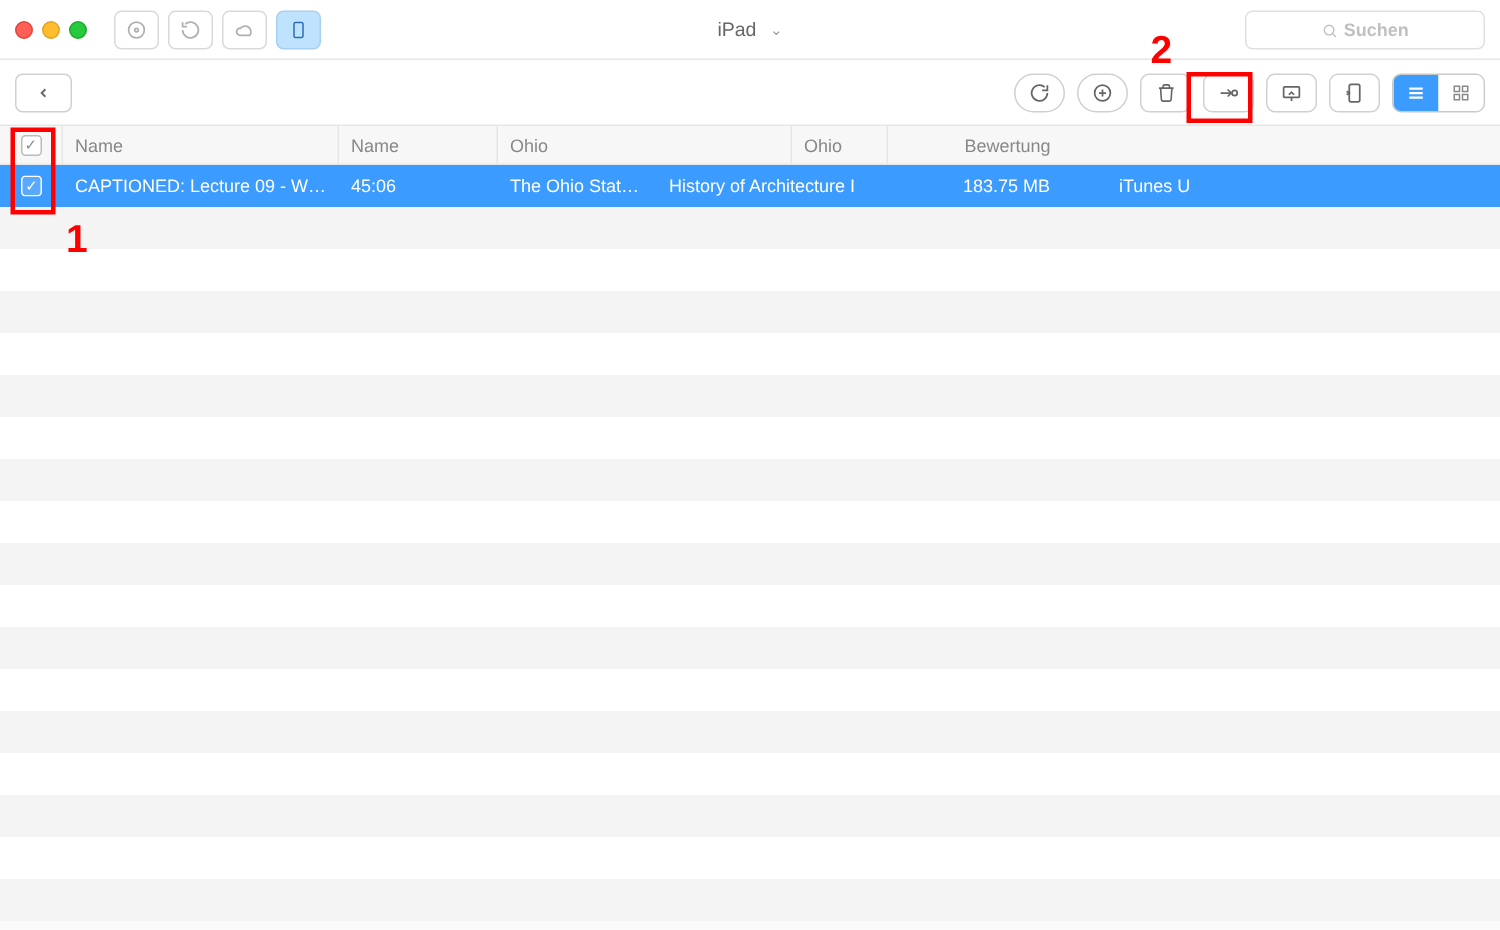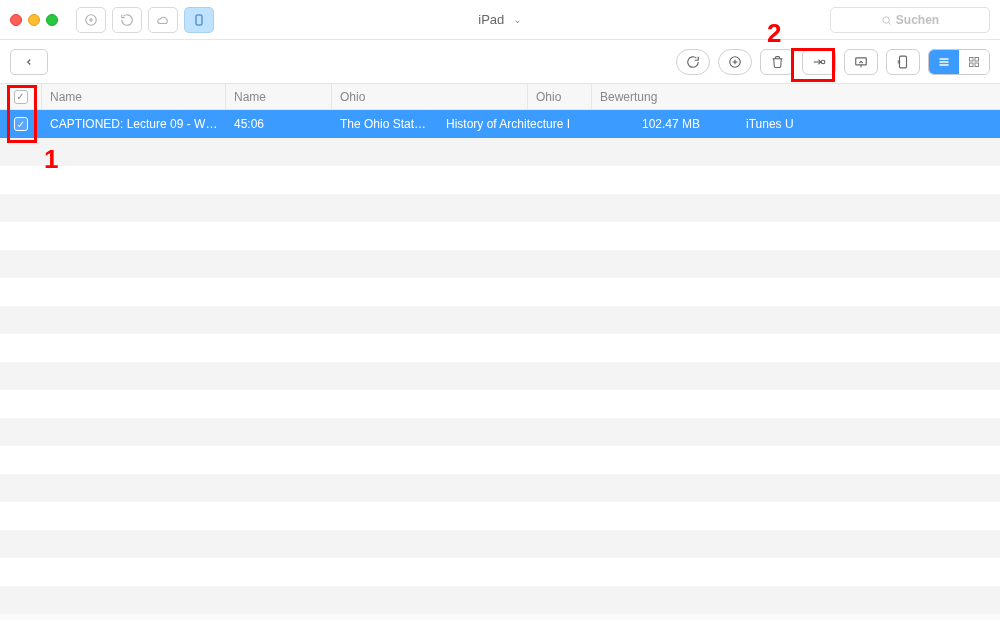--- a/index.html
+++ b/index.html
@@ -41,21 +41,21 @@
 .cell.check { width: 42px; flex: none; display: flex; align-items: center; justify-content: center; }
 .cell.name { width: 184px; flex: none; }
 .cell.time { width: 106px; flex: none; }
 .cell.artist { width: 106px; flex: none; }
 .cell.album { width: 196px; flex: none; }
 .cell.size { width: 104px; flex: none; }
 .cell.genre { width: 64px; flex: none; }
 .cell.rating { flex: 1; }
 
 .thead .cell { border-right: 1px solid #e6e6e6; height: 100%; display: flex; align-items: center; }
-.thead .cell.rating { border-right: none; }
+.thead .cell.rating { border-right: none; margin-left: 43px; }
 
 .chk { width: 14px; height: 14px; border: 1px solid #bbb; border-radius: 3px; display: flex; align-items: center; justify-content: center; font-size: 10px; color: #888; background: #fff; }
 .chk.sel { border-color: #fff; color: #fff; background: rgba(255,255,255,0.15); }
 
 
 .rows { height: 510px; overflow: hidden; }
 .trow { height: 28px; display: flex; align-items: center; font-size: 12px; color: #666; }
 .trow:nth-child(odd) { background: #fff; }
 .trow:nth-child(even) { background: #f4f4f4; }
 .trow.sel { background: #3b9bff !important; color: #fff; }
@@ -194,21 +194,21 @@
 
 <div class="rows">
   <div class="trow sel">
     <div class="cell check">
         <div class="chk sel">✓</div>
       </div>
     <div class="cell name">CAPTIONED: Lecture 09 - Wh…</div>
     <div class="cell time">45:06</div>
     <div class="cell artist">The Ohio State…</div>
     <div class="cell album">History of Architecture I</div>
-    <div class="cell size">102.47 MB</div>
+    <div class="cell size">183.75 MB</div>
     <div class="cell genre">iTunes U</div>
     <div class="cell rating"></div>
   </div>
   <div class="trow"></div>
   <div class="trow"></div>
   <div class="trow"></div>
   <div class="trow"></div>
   <div class="trow"></div>
   <div class="trow"></div>
   <div class="trow"></div>

